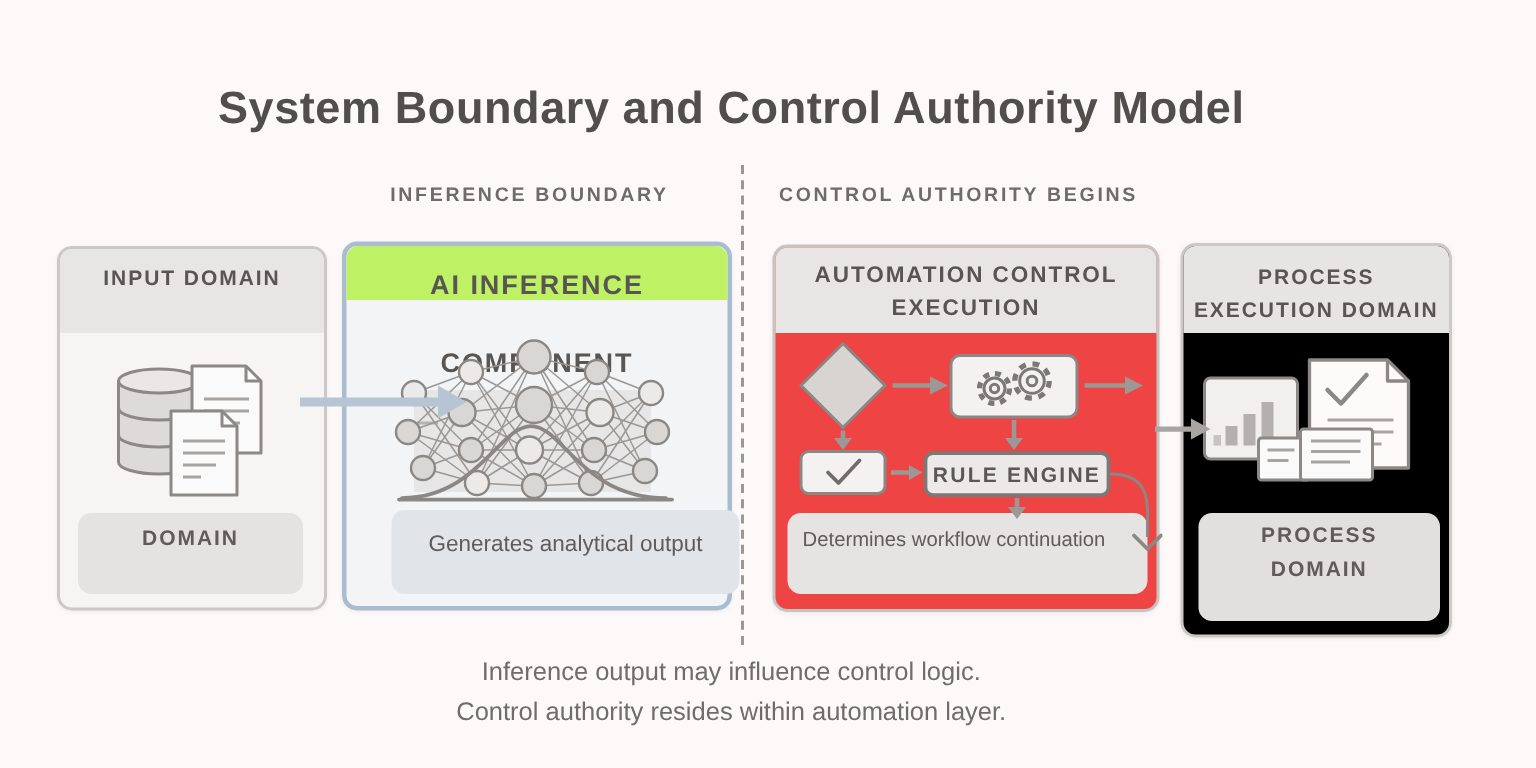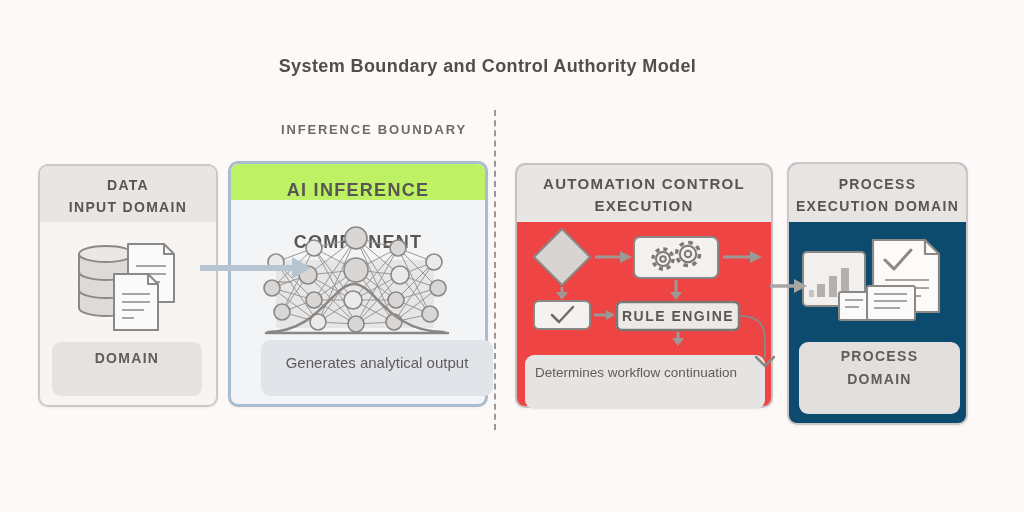--- a/index.html
+++ b/index.html
@@ -6,21 +6,21 @@
   .canvas{
     position:relative;
     width:1024px;height:512px;
     background:#fdf9f8;
     font-family:"Liberation Sans", sans-serif;
     overflow:hidden;
   }
   .title{
     position:absolute;left:0;top:56px;width:975px;
     text-align:center;
-    font-size:18px;font-weight:600;color:#514e4b;letter-spacing:.4px;
+    font-size:30px;font-weight:600;color:#514e4b;letter-spacing:.4px;
   }
   .section-label{
     position:absolute;top:122px;
     font-size:13px;font-weight:700;color:#6e6b69;letter-spacing:1.8px;
     text-align:center;
   }
   .divider{
     position:absolute;left:494px;top:110px;height:320px;width:0;
     border-left:2px dashed #9a9896;
   }
@@ -49,27 +49,27 @@
   .abs-svg{position:absolute;}
   svg text{font-family:"Liberation Sans", sans-serif;}
 </style>
 </head>
 <body>
 
 <div class="canvas">
 
   <div class="title">System Boundary and Control Authority Model</div>
 
-  <div class="section-label" style="left:244px;width:260px;">INFERENCE BOUNDARY</div>
+  <div class="section-label" style="left:223px;width:260px;">INFERENCE BOUNDARY</div>
+  <div class="section-label" style="left:510px;width:258px;">CONTROL AUTHORITY BEGINS</div>
 
   <div class="divider"></div>
 
   <div class="panel" style="left:38px;top:164px;width:180px;height:243px;background:#f7f5f4;border:2px solid #cbc8c6;">
     <div class="panel-header" style="height:56px;background:#e8e6e4;font-size:14px;padding-top:8px;box-sizing:border-box;">
-      <span class="hl">DATA</span>
       <span class="hl">INPUT DOMAIN</span>
     </div>
     <svg class="abs-svg" style="left:30px;top:72px;" width="120" height="100" viewBox="0 0 120 100">
 
       <path d="M 9,16 L 9,70 A 27 8 0 0 0 63,70 L 63,16" fill="#dddbd9" stroke="#8b8886" stroke-width="2"></path>
       <path d="M 9,34 A 27 8 0 0 0 63,34" fill="none" stroke="#8b8886" stroke-width="2"></path>
       <path d="M 9,52 A 27 8 0 0 0 63,52" fill="none" stroke="#8b8886" stroke-width="2"></path>
       <ellipse cx="36" cy="16" rx="27" ry="8" fill="#eae8e6" stroke="#8b8886" stroke-width="2"></ellipse>
 
       <path d="M 58,6 L 94,6 L 104,16 L 104,64 L 58,64 Z" fill="#fbfafa" stroke="#8b8886" stroke-width="2" stroke-linejoin="round"></path>
@@ -180,21 +180,21 @@
     <div class="subbox" style="left:14px;top:176px;width:232px;height:56px;background:#e1e4e9;font-size:15px;line-height:20px;padding-top:13px;box-sizing:border-box;margin-left:16px;">
       <span>Generates analytical output</span>
     </div>
   </div>
 
   <div class="panel" style="left:515px;top:163px;width:258px;height:245px;background:#ef4444;border:2px solid #c6c3c1;">
     <div class="panel-header" style="height:57px;background:#e8e6e4;font-size:15px;padding-top:8px;box-sizing:border-box;">
       <span class="hl">AUTOMATION CONTROL</span>
       <span class="hl">EXECUTION</span>
     </div>
-    <div class="subbox" style="left:8px;top:190px;width:240px;height:54px;background:#e6e4e2;font-size:13.5px;padding:10px 24px 0 6px;box-sizing:border-box;">
+    <div class="subbox" style="left:8px;top:177px;width:240px;height:54px;background:#e6e4e2;font-size:13.5px;padding:10px 24px 0 6px;box-sizing:border-box;">
       <span>Determines workflow continuation</span>
     </div>
     <svg class="abs-svg" style="left:0;top:0;" width="258" height="245" viewBox="0 0 258 245">
 
       <polygon points="45,64 73,92 45,120 17,92" fill="#d7d4d2" stroke="#8a8784" stroke-width="2"></polygon>
 
       <g stroke="#9b9896" stroke-width="3" fill="#9b9896">
         <line x1="78" y1="92" x2="103" y2="92"></line>
           <polygon points="103,86 115,92 103,98" stroke="none"></polygon>
       </g>
@@ -238,21 +238,21 @@
       <g stroke="#9b9896" stroke-width="3" fill="#9b9896">
         <line x1="161" y1="167" x2="161" y2="173"></line>
           <polygon points="155,173 167,173 161,181" stroke="none"></polygon>
       </g>
 
       <path d="M 223,151 C 241,151 248,159 248,176 L 248,193" fill="none" stroke="#8a8784" stroke-width="2"></path>
       <polyline points="239,192 248,201 257,192" fill="none" stroke="#8a8784" stroke-width="2.5" stroke-linecap="round" stroke-linejoin="round"></polyline>
     </svg>
   </div>
 
-  <div class="panel" style="left:787px;top:162px;width:181px;height:263px;background:#0c4a6e;border:2px solid #cbc8c6;">
+  <div class="panel" style="left:787px;top:162px;width:181px;height:263px;background:#000000;border:2px solid #cbc8c6;">
     <div class="panel-header" style="height:58px;background:#e7e5e3;font-size:14px;padding-top:9px;box-sizing:border-box;">
       <span class="hl">PROCESS</span>
       <span class="hl">EXECUTION DOMAIN</span>
     </div>
     <svg class="abs-svg" style="left:12px;top:74px;" width="157" height="84" viewBox="0 0 157 84">
 
       <rect x="2" y="14" width="62" height="54" rx="4" fill="#f2f0ef" stroke="#8b8886" stroke-width="2"></rect>
       <rect x="8" y="52" width="5" height="7" fill="#c6c3c1"></rect>
       <rect x="16" y="46" width="8" height="13" fill="#b3b0ae"></rect>
       <rect x="28" y="38" width="8" height="21" fill="#b3b0ae"></rect>
@@ -285,14 +285,18 @@
 
   <svg class="abs-svg" style="left:198px;top:252px;" width="116" height="32" viewBox="0 0 116 32">
     <line x1="2" y1="16" x2="94" y2="16" stroke="#b7c5d3" stroke-width="6"></line>
     <polygon points="94,5 113,16 94,27" fill="#b7c5d3"></polygon>
   </svg>
   <svg class="abs-svg" style="left:768px;top:273px;" width="42" height="26" viewBox="0 0 42 26">
     <line x1="2" y1="13" x2="26" y2="13" stroke="#a8a5a3" stroke-width="3.5"></line>
     <polygon points="26,6 39,13 26,20" fill="#a8a5a3"></polygon>
   </svg>
 
+  <div class="footnote">
+    <div>Inference output may influence control logic.</div>
+    <div>Control authority resides within automation layer.</div>
+  </div>
 
 </div>
 
 </body></html>

